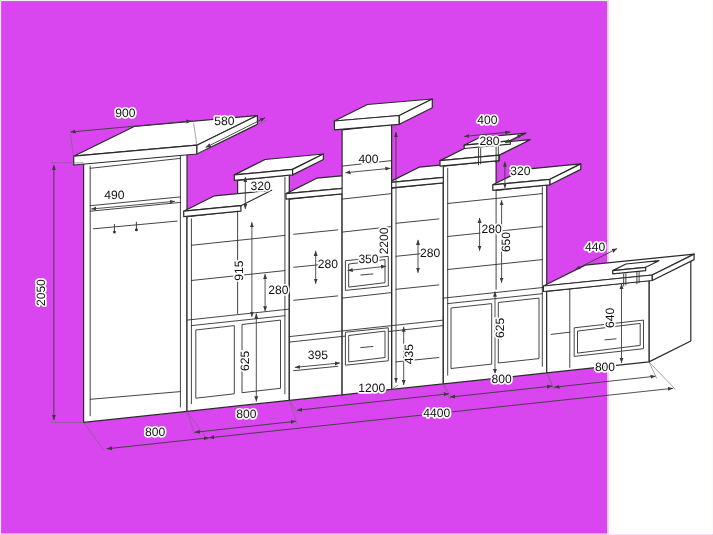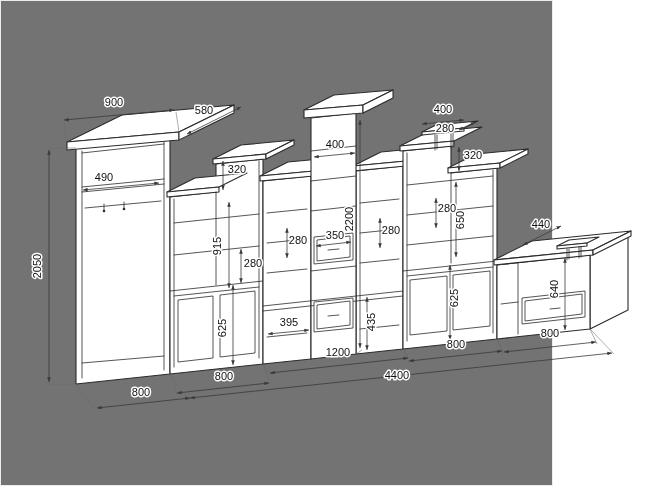--- a/index.html
+++ b/index.html
@@ -1,16 +1,16 @@
 <!DOCTYPE html>
 <html><head>
 <meta charset="utf-8">
 <style>
   html,body{margin:0;padding:0;background:#fff;}
-  .stage{width:553px;height:486px;background:#737373;position:relative;
+  .stage{width:553px;height:486px;background:#d946ef;position:relative;
          border:1px solid #ececec;box-sizing:border-box;
          font-family:"Liberation Sans", sans-serif;}
   svg{display:block;}
   .fi{stroke:#2b2b2b;stroke-width:0.8;fill:none;stroke-linecap:round;}
   .face{stroke:#2b2b2b;stroke-width:1.1;fill:#ffffff;stroke-linejoin:round;}
   .panel{stroke:#2b2b2b;stroke-width:0.8;fill:#ffffff;}
   .dim{stroke:#3a3a3a;stroke-width:0.8;fill:none;
        marker-start:url(#arr);marker-end:url(#arr);}
   .ext{stroke:#6a6a6a;stroke-width:0.55;fill:none;}
   .dim-label{font-family:"Liberation Sans", sans-serif;font-size:11px;fill:#111;

